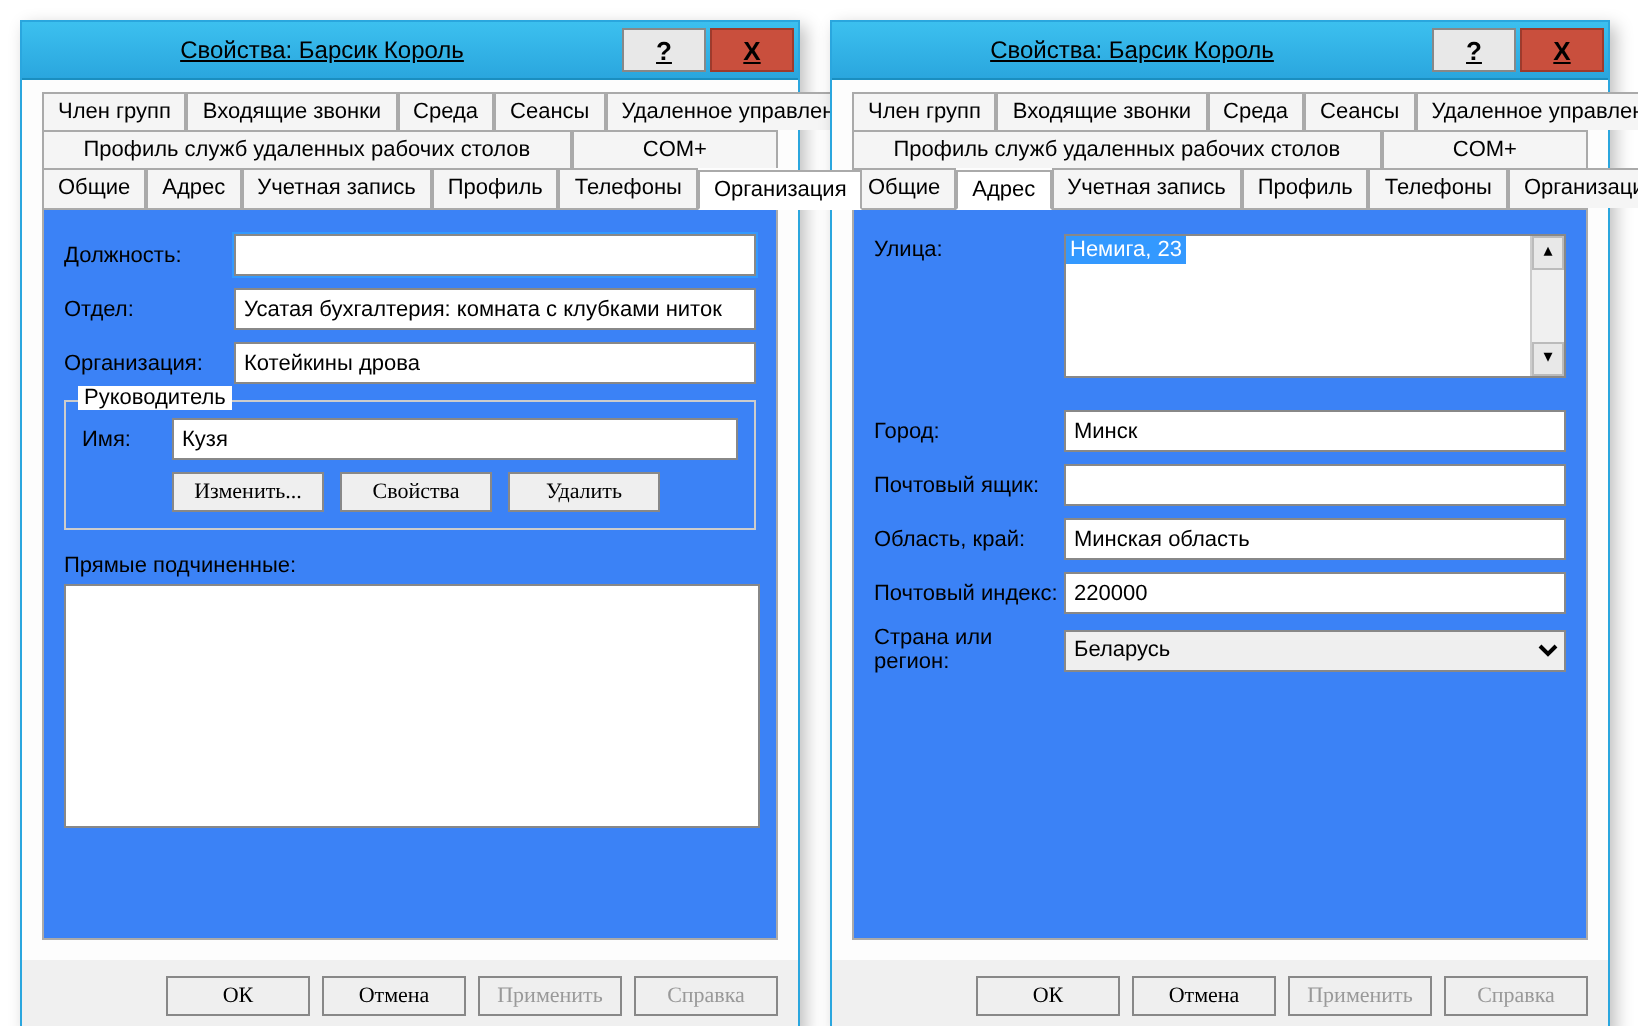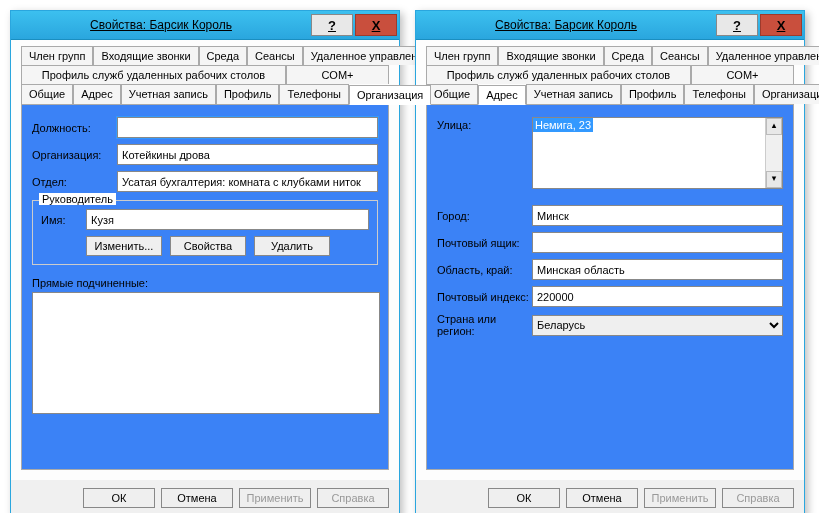--- a/index.html
+++ b/index.html
@@ -134,21 +134,21 @@
     display: flex;
     gap: 8px;
     margin-top: 6px;
     margin-left: 85px;
   }
   .btn {
     border: 1px solid #888;
     background: #efefef;
     padding: 3px 0;
     font-size: 11px;
-    font-family: Liberation Sans, sans-serif;
+    font-family: Liberation Serif, serif;
     width: 76px;
     text-align: center;
   }
   .btn:disabled { color: #999; }
   .listbox {
     width: 100%;
     height: 120px;
     border: 1px solid #888;
     background: #fff;
     margin-top: 3px;
@@ -230,26 +230,26 @@
         <div class="tab">Телефоны</div>
         <div class="tab active">Организация</div>
       </div>
     </div>
     <div class="tabcontent">
       <div class="formrow">
         <label>Должность:</label>
         <input type="text" style="outline: rgb(51, 153, 255) solid 1px;" value="">
       </div>
       <div class="formrow">
+        <label>Отдел:</label>
+        <input type="text" value="Усатая бухгалтерия: комната с клубками ниток" style="">
+      </div>
+      <div class="formrow">
         <label>Организация:</label>
         <input type="text" value="Котейкины дрова" style="">
-      </div>
-      <div class="formrow">
-        <label>Отдел:</label>
-        <input type="text" value="Усатая бухгалтерия: комната с клубками ниток" style="">
       </div>
       <div class="fieldgroup">
         <span class="legend">Руководитель</span>
         <div class="formrow" style="margin-bottom:2px">
           <label style="width:45px">Имя:</label>
           <input type="text" value="Кузя" style="">
         </div>
         <div class="btnrow" style="margin-left:45px">
           <button class="btn">Изменить...</button>
           <button class="btn">Свойства</button>

